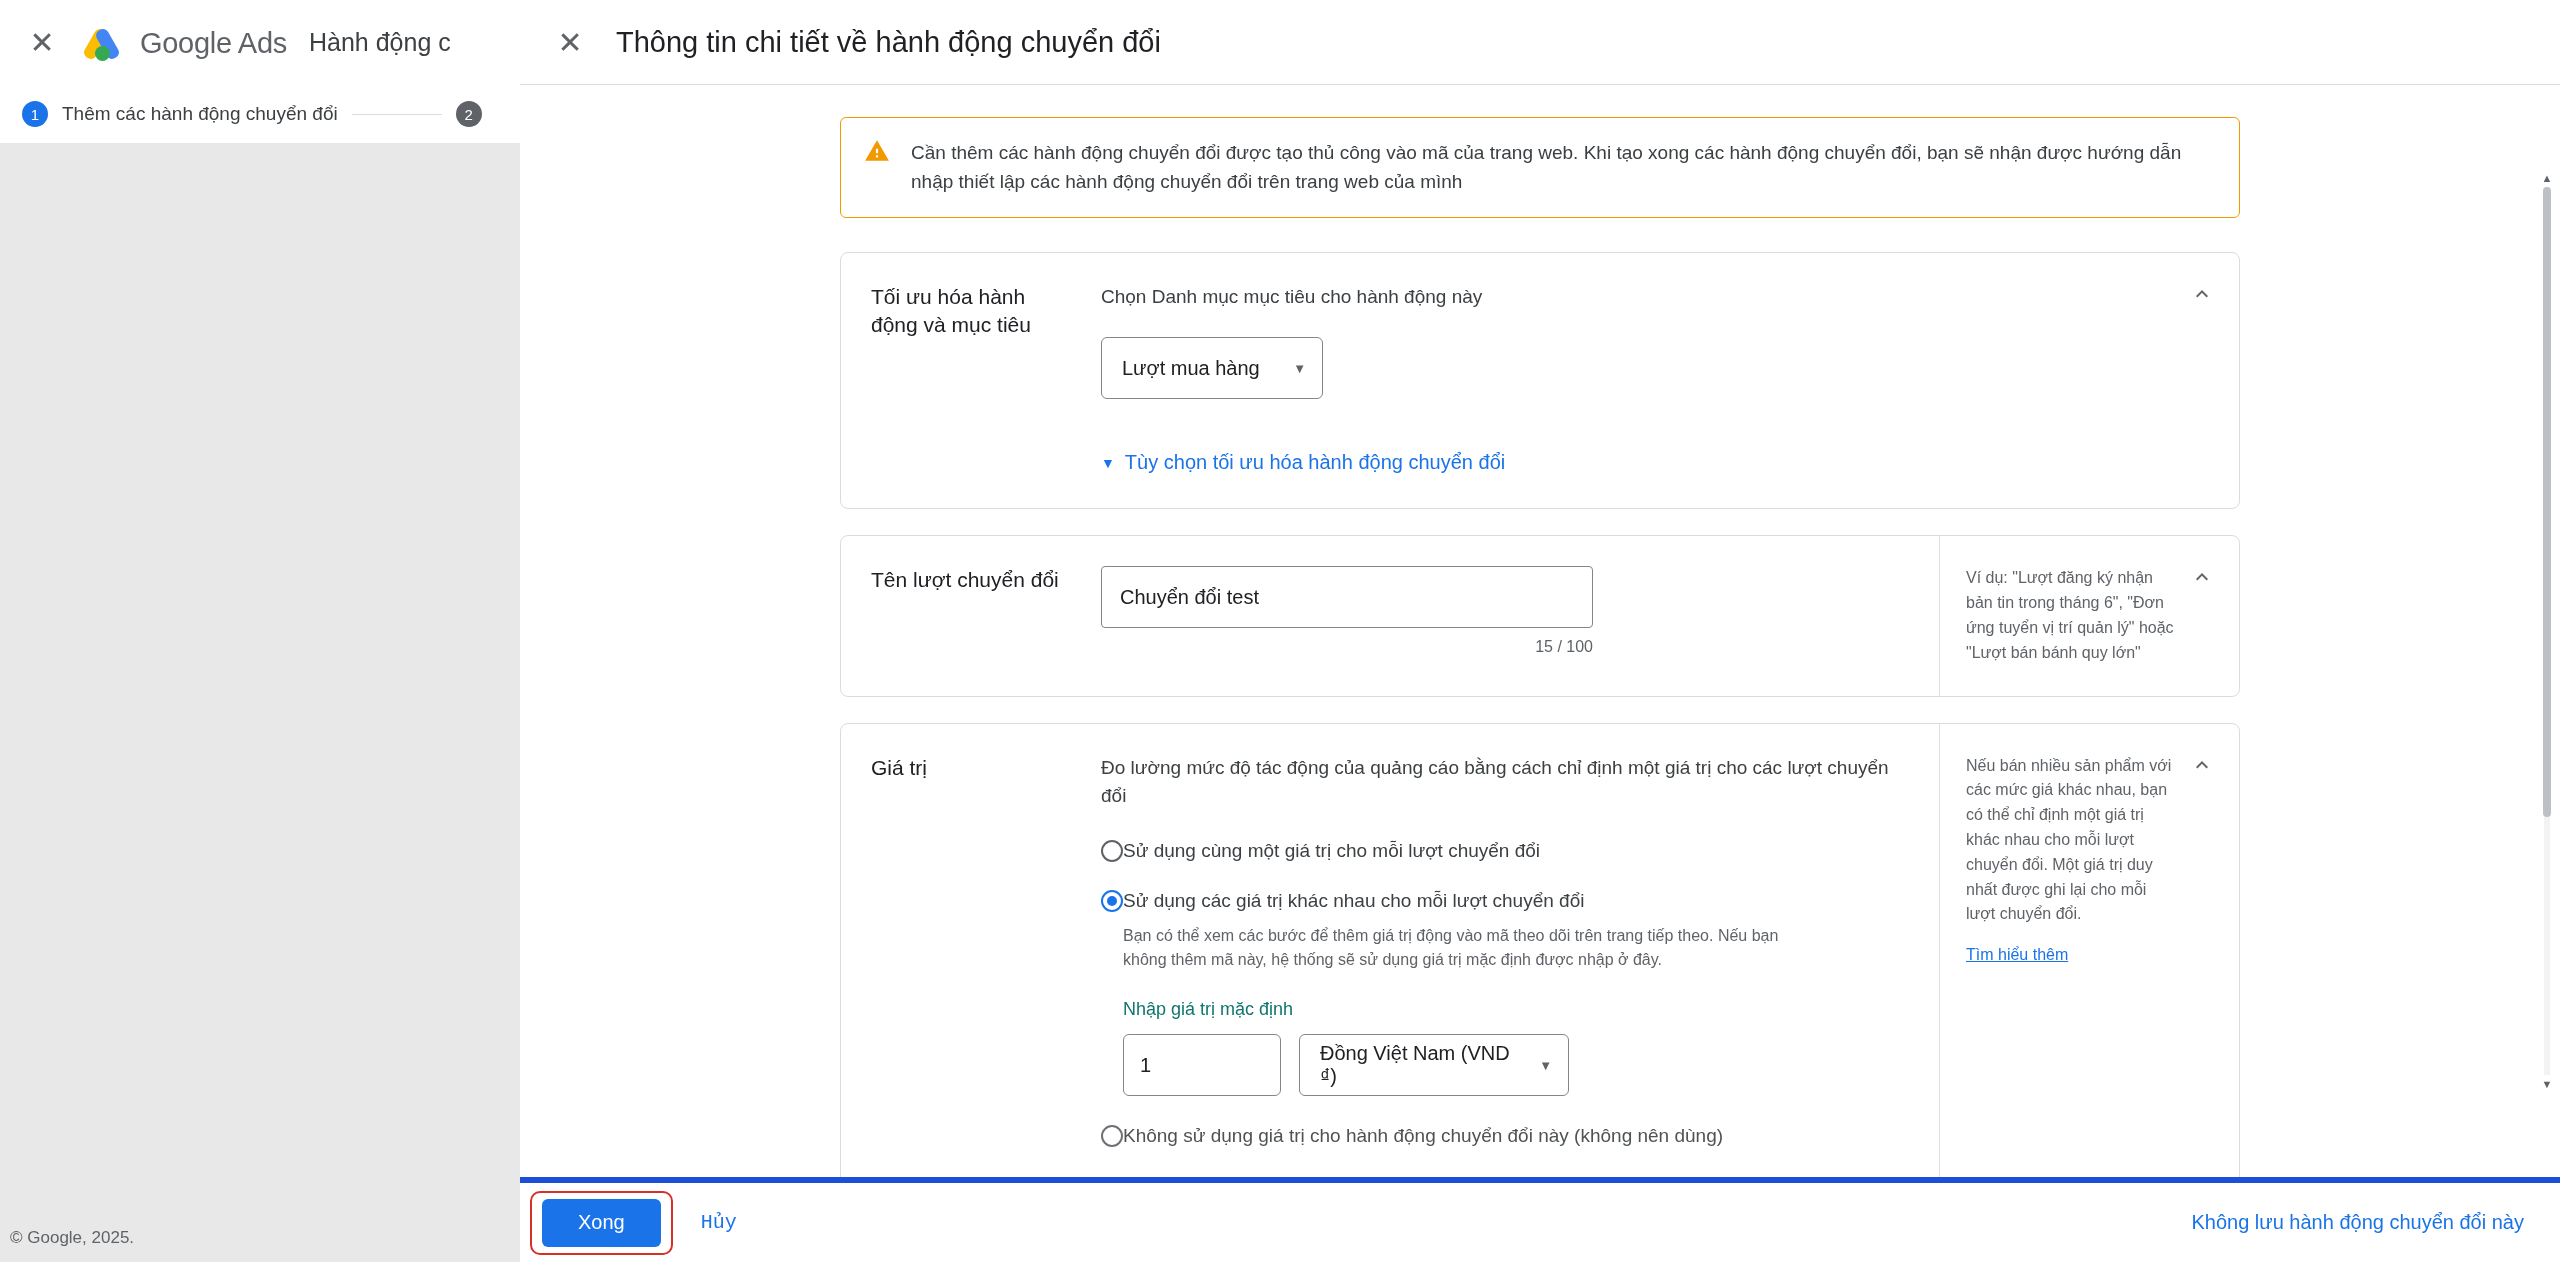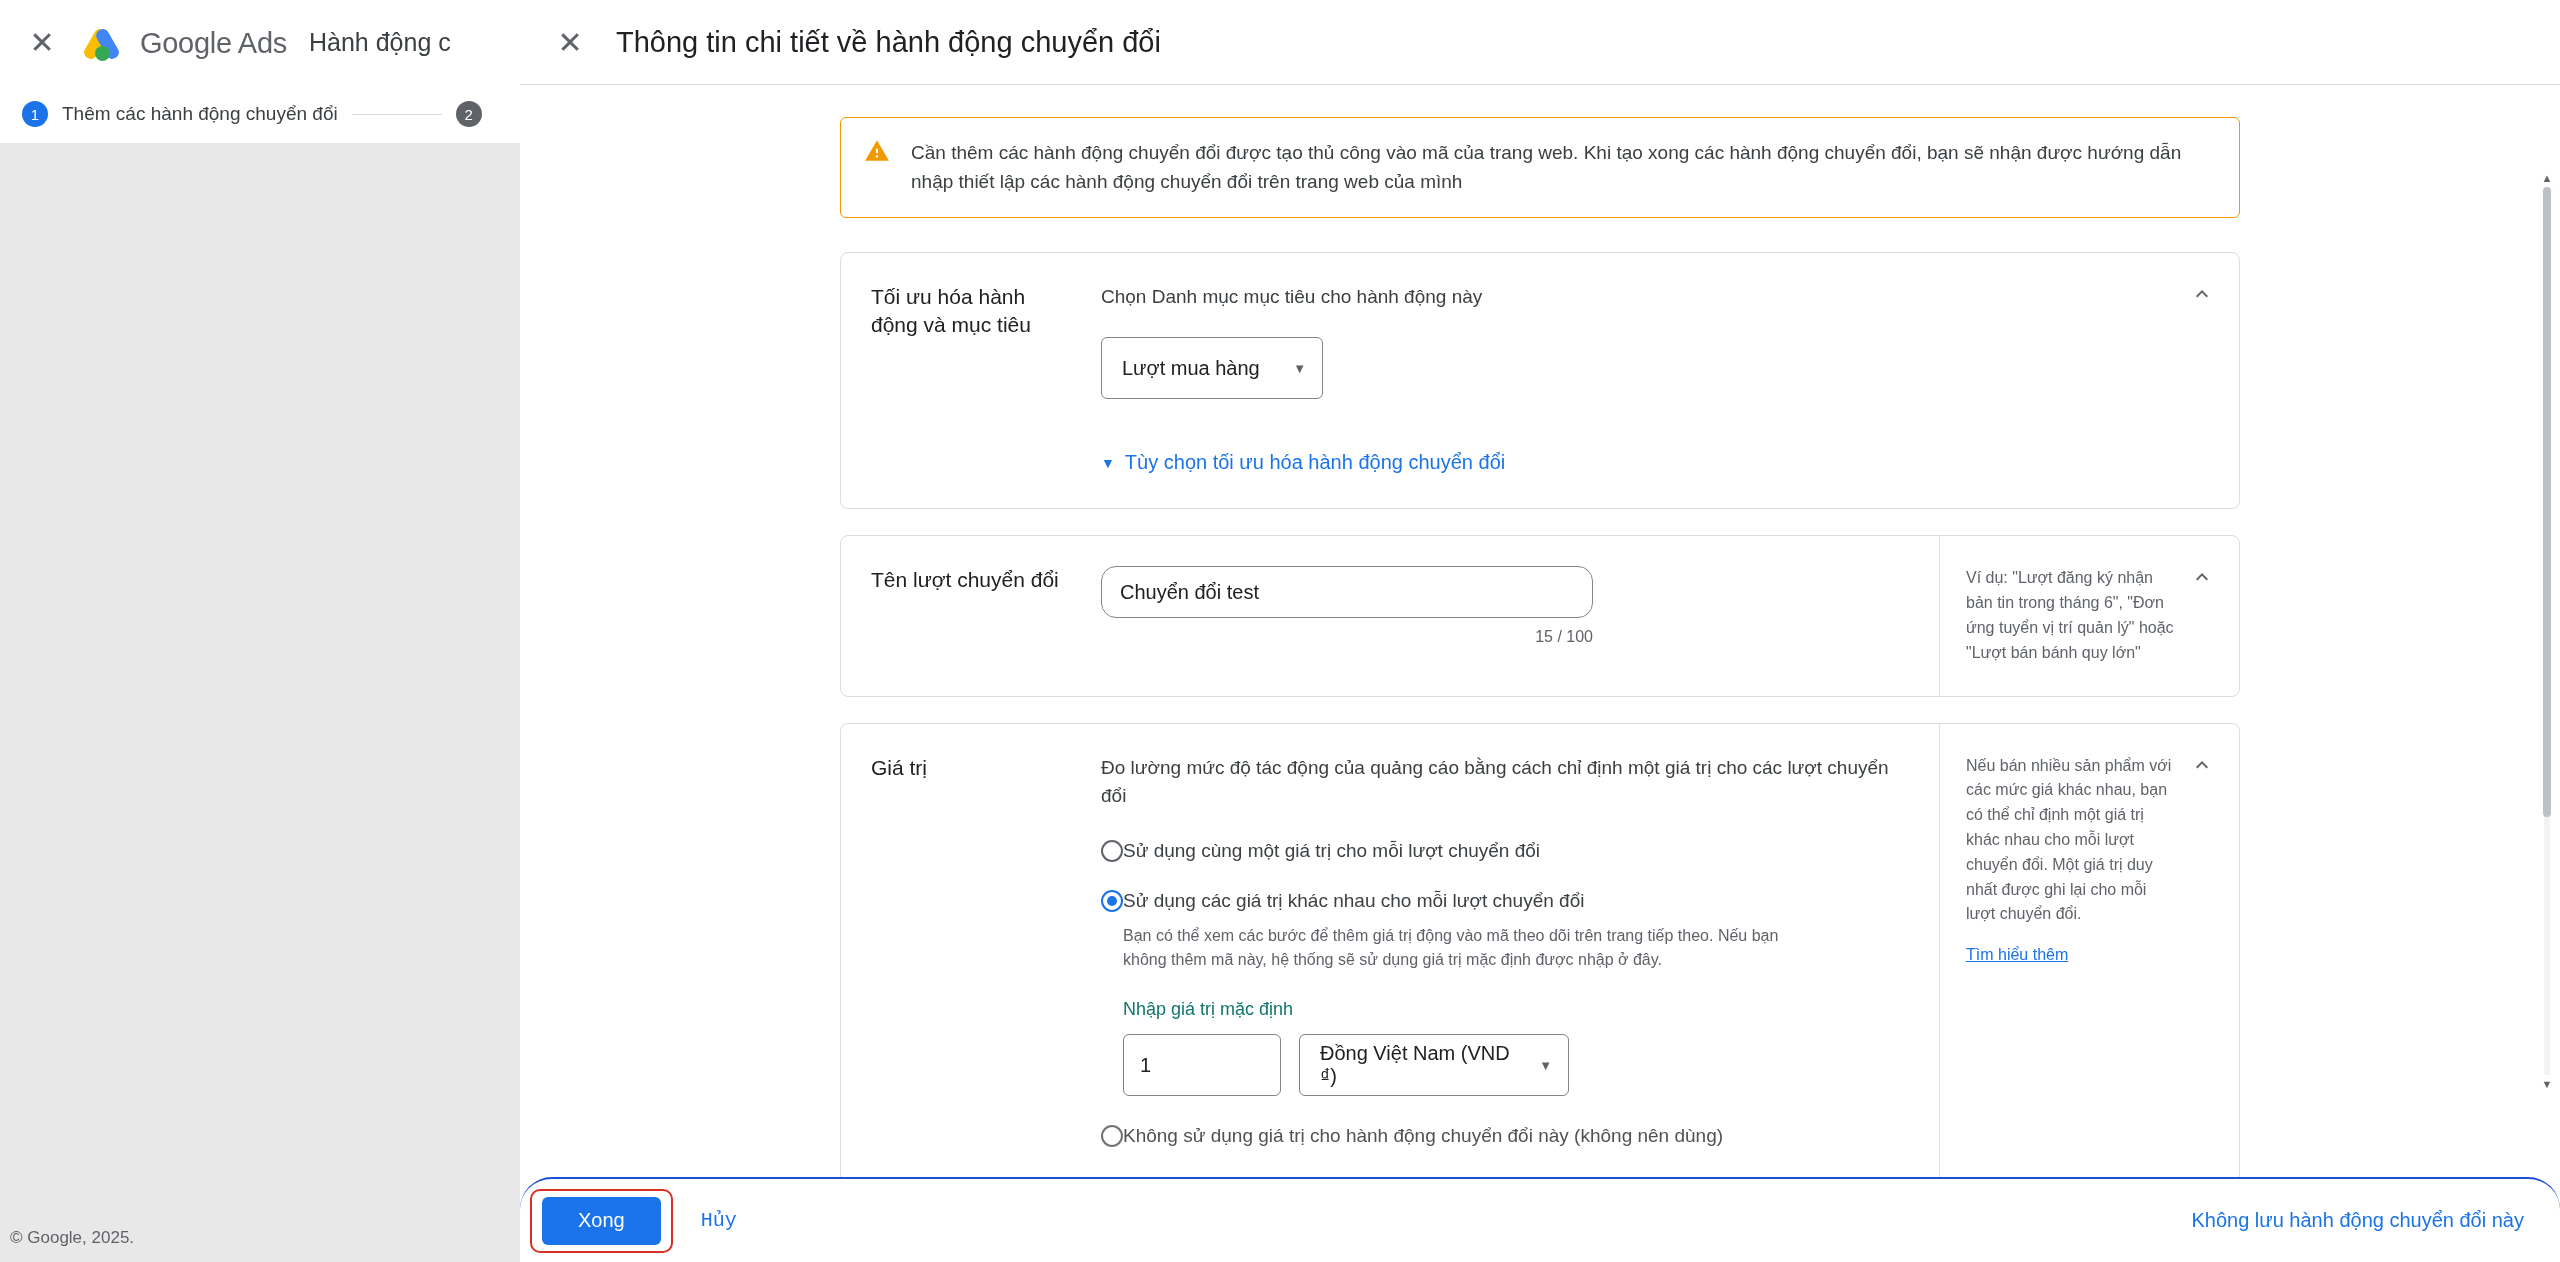--- a/index.html
+++ b/index.html
@@ -140,21 +140,21 @@
   .caret { margin-left: 18px; color:#5f6368; font-size: 13px; }
 
   .link-toggle {
     margin-top: 52px; display:flex; align-items:center; gap: 10px;
     color:#1a73e8; font-size: 20px; cursor:pointer;
   }
   .link-toggle .chev { font-size: 14px; }
 
   
   .text-input {
-    width: 492px; height: 52px; border:1px solid #80868b; border-radius: 15px;
+    width: 492px; height: 62px; border:1px solid #80868b; border-radius: 4px;
     padding: 0 18px; font-size: 20px; color:#202124; background:#fff;
     display:flex; align-items:center;
   }
   .counter { text-align: right; width: 492px; font-size: 16px; color:#5f6368; margin-top: 10px; }
 
   
   .radio-row { display:flex; align-items:flex-start; margin-top: 22px; }
   .radio {
     flex: 0 0 auto; width: 22px; height:22px; border-radius:50%;
     border: 2px solid #5f6368; margin-top: 3px; position: relative; cursor:pointer;
@@ -176,24 +176,23 @@
   .currency-select {
     height: 62px; border:1px solid #80868b; border-radius: 6px;
     display:flex; align-items:center; justify-content:space-between;
     padding: 0 16px 0 20px; width: 270px; font-size: 20px; color:#202124; cursor:pointer;
   }
   .card-right a { color:#1a73e8; text-decoration: underline; cursor:pointer; }
   .cut-row { margin-top: 26px; opacity: .9; }
 
   
   .modal-footer {
-    flex: 0 0 85px; height: 85px; border-top: 2px solid #1d4ed8;
+    flex: 0 0 85px; height: 85px; border-top: 6px solid #1d4ed8;
     display:flex; align-items:center; padding: 0 36px 0 10px; background:#fff;
     justify-content: space-between;
-    border-radius: 32px;
   }
   .footer-left { display:flex; align-items:center; gap: 10px; }
   .btn-primary-wrap {
     border: 2px solid #d93025; border-radius: 10px; padding: 6px 10px;
     display:flex; align-items:center; justify-content:center;
   }
   .btn-primary {
     background:#1a73e8; color:#fff; border:none; border-radius: 6px;
     height: 48px; padding: 0 36px; font-size: 20px; cursor:pointer;
     font-family: "Liberation Sans", sans-serif;

